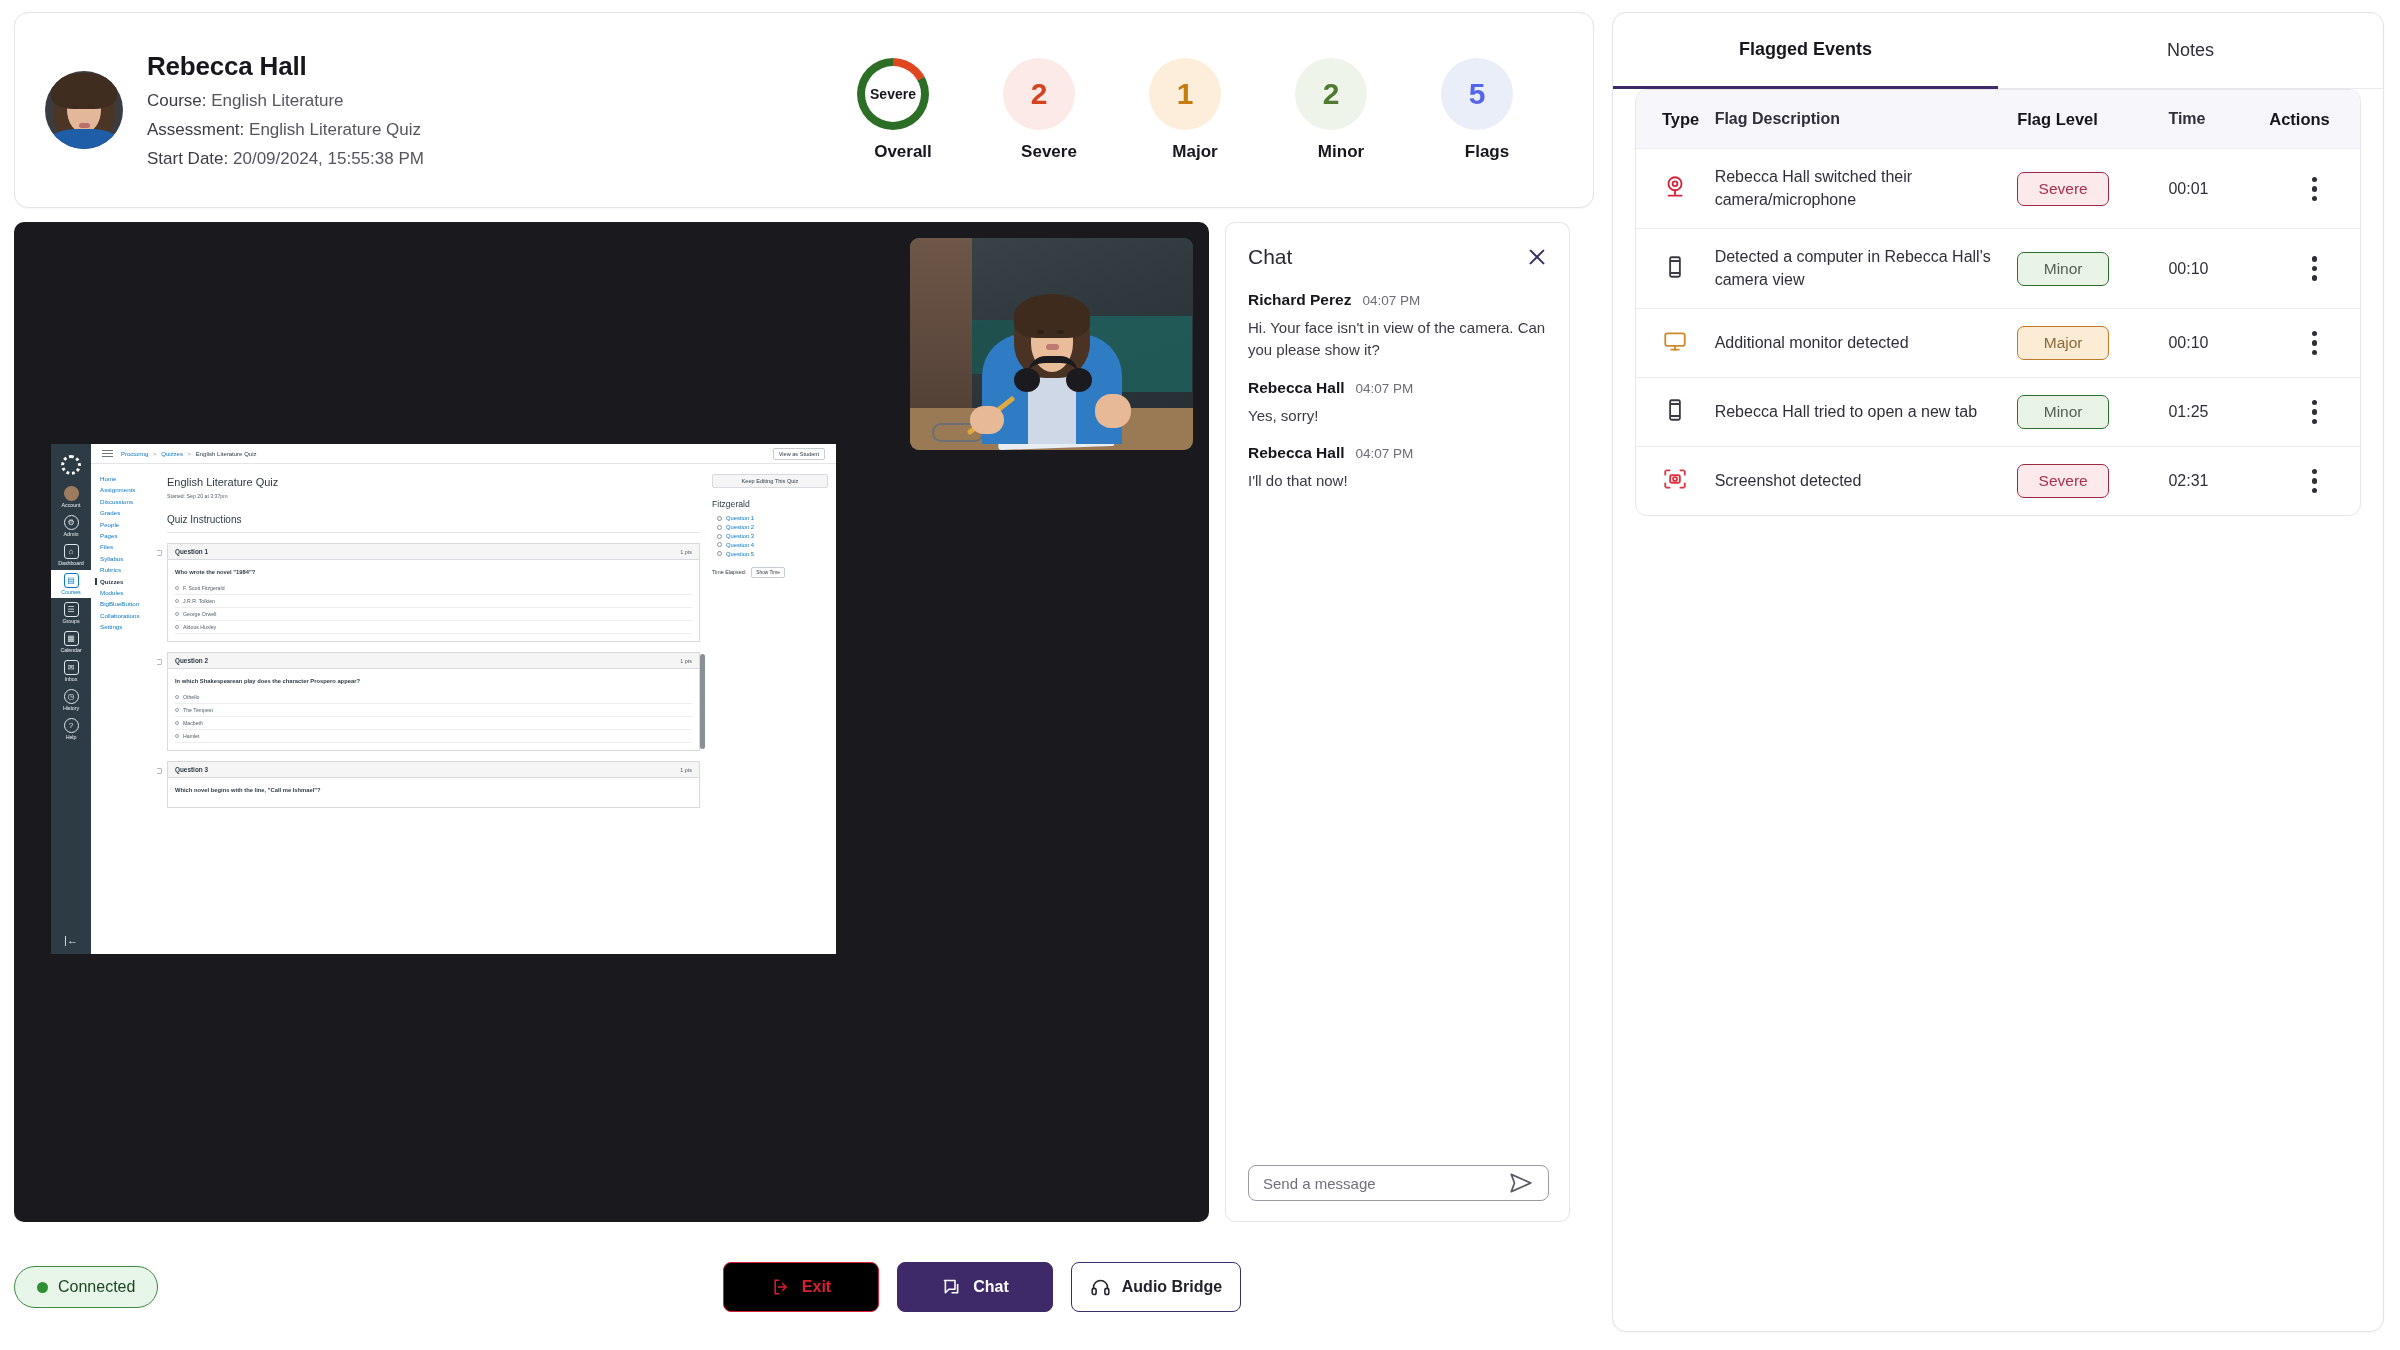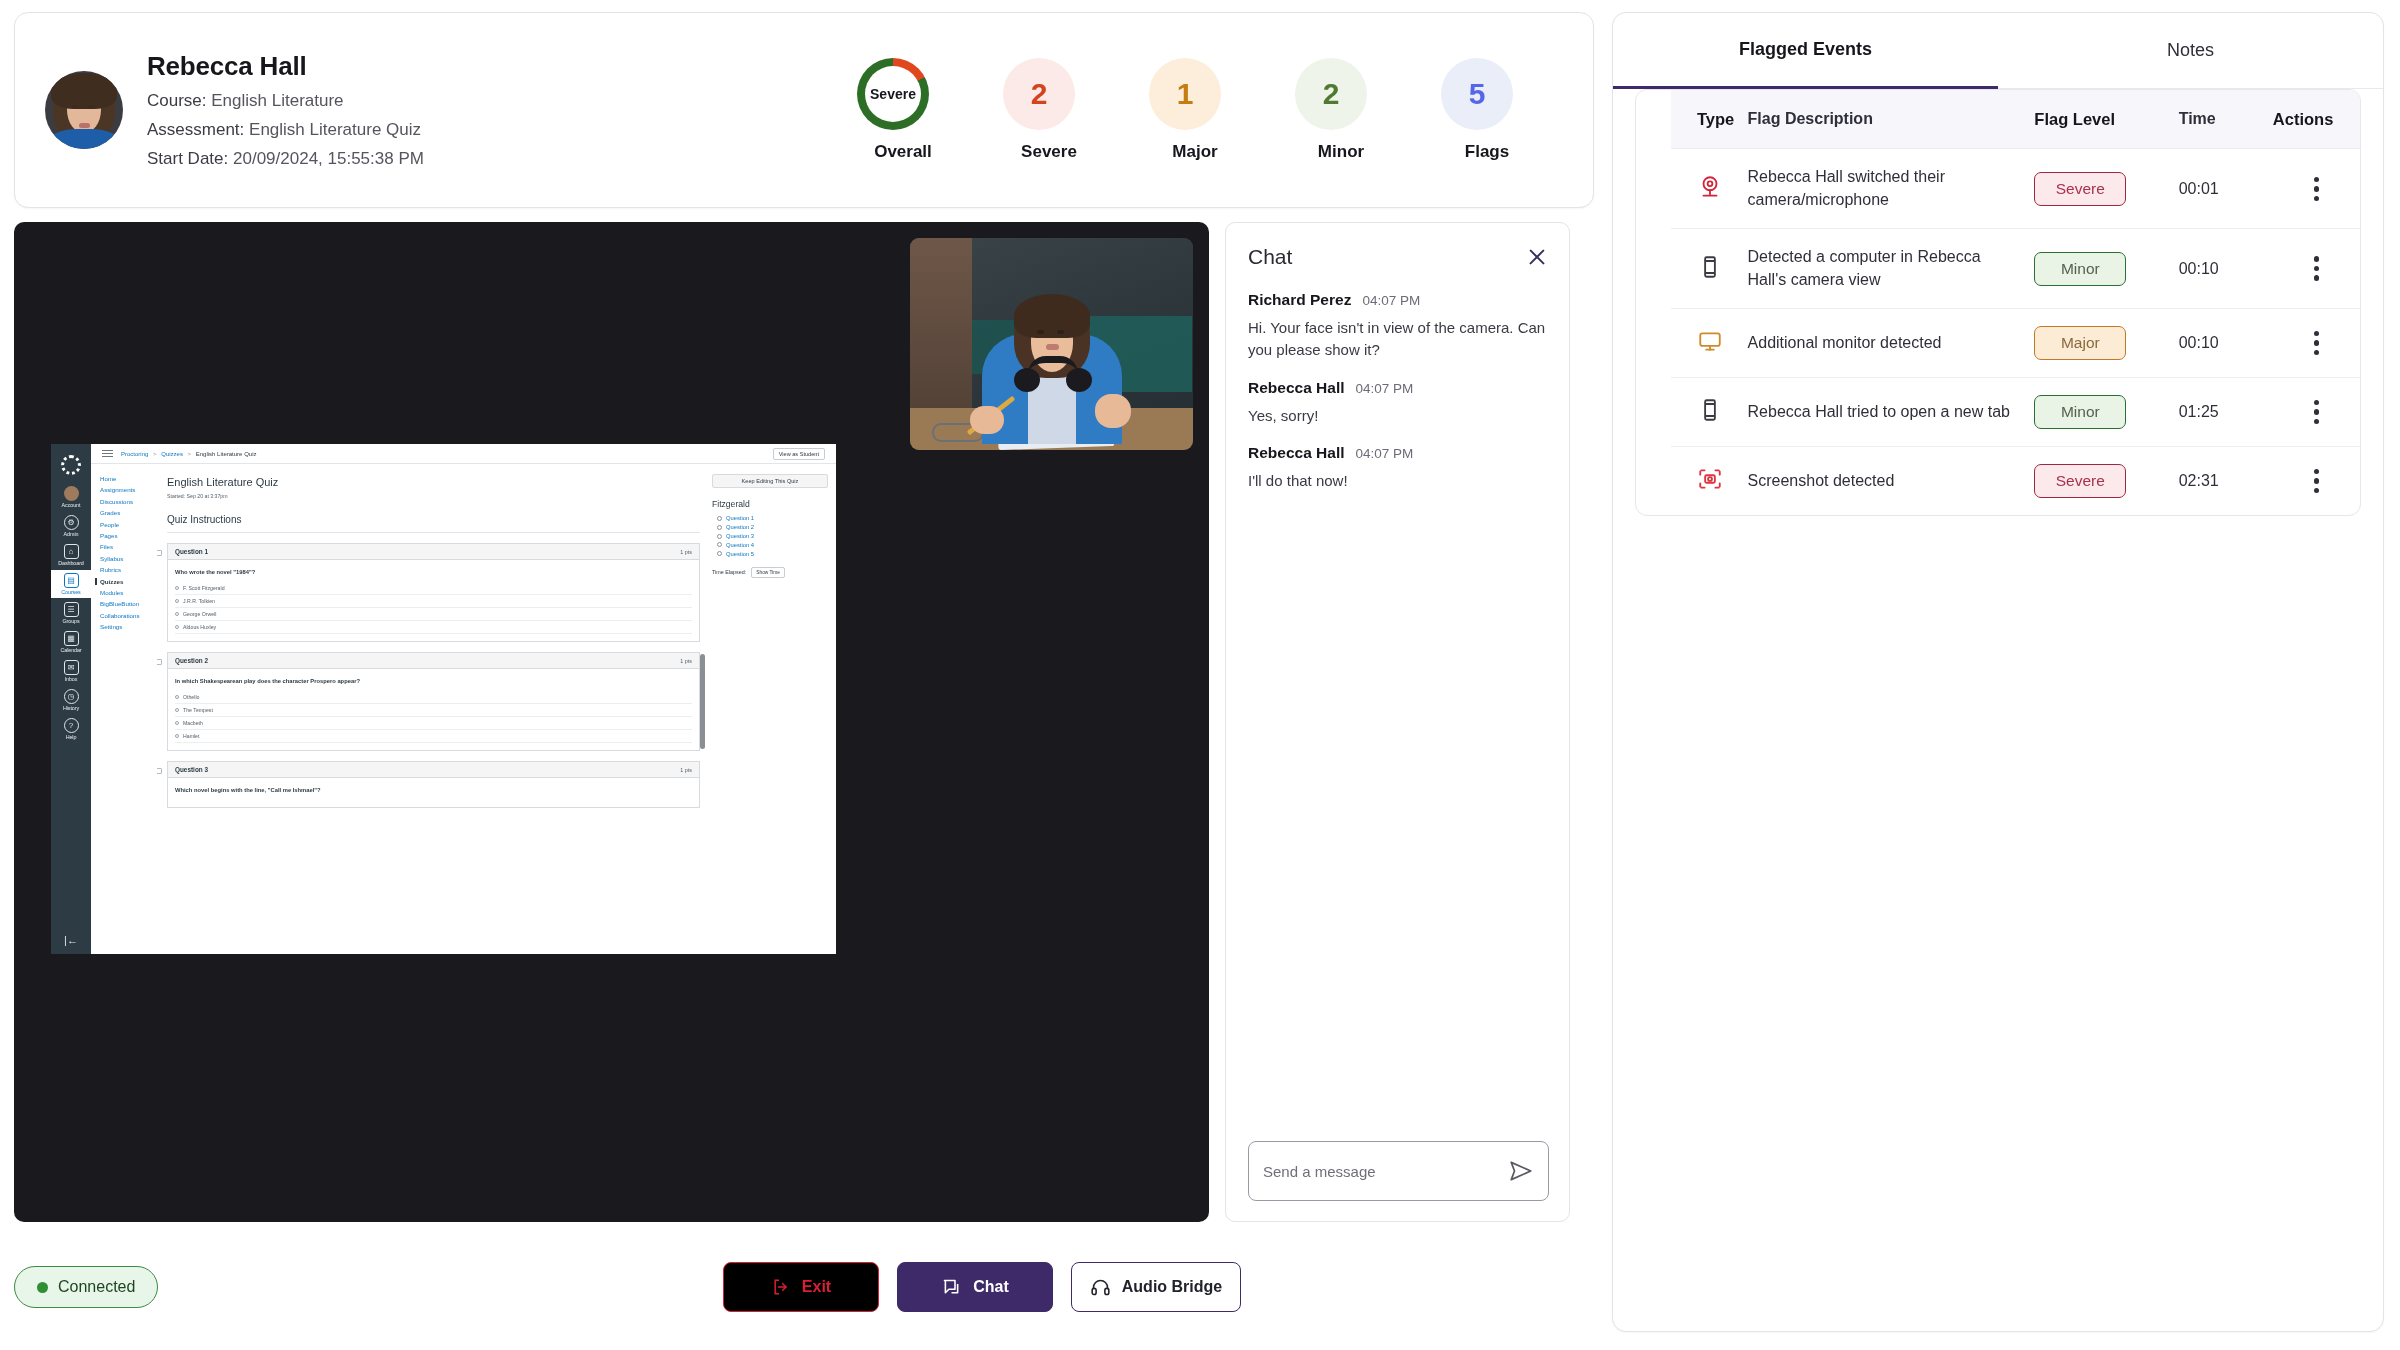--- a/index.html
+++ b/index.html
@@ -137,21 +137,21 @@
   .chat-close { margin-left:auto; width:24px; height:24px; position:relative; cursor:pointer; }
   .chat-close i { position:absolute; left:2px; top:11px; width:20px; height:2.2px; background:#3c2f5e; border-radius:2px; }
   .chat-close i:first-child { transform: rotate(45deg); }
   .chat-close i:last-child { transform: rotate(-45deg); }
   .chat-msgs { margin-top: 22px; flex:1; display:flex; flex-direction:column; gap:4px; overflow:hidden; }
   .msg { margin-bottom: 14px; }
   .msg-top { display:flex; align-items:baseline; gap:11px; }
   .msg-who { font-size:15.5px; font-weight:700; color:#16161d; }
   .msg-time { font-size:13.5px; color:#6c6c78; }
   .msg-text { font-size:15px; color:#3a3a44; line-height:1.45; margin-top:8px; }
-  .chat-input { display:flex; align-items:center; border:1px solid #9a9aa4; border-radius:8px; height:60px; padding:0 14px; gap:8px; }
+  .chat-input { display:flex; align-items:center; border:1px solid #9a9aa4; border-radius:8px; height:36px; padding:0 14px; gap:8px; }
   .chat-input input { flex:1; border:none; outline:none; font-size:15px; color:#3a3a44; font-family:"Liberation Sans", sans-serif; background:transparent; }
   .chat-input input::placeholder { color:#6f6f7a; }
   .send-ic { width:26px; height:26px; }
 
   
   .bottom-bar { margin-top: 22px; display:flex; align-items:center; height: 86px; position:relative; }
   .connected { display:flex; align-items:center; gap:10px; background:#e8f5e9; border:1px solid #3f8a43;
                border-radius:24px; padding:11px 22px; font-size:16px; color:#1d4620; }
   .dot { width:11px; height:11px; border-radius:50%; background:#2f8f34; }
   .ctrl-group { position:absolute; left:50%; transform:translateX(-50%); display:flex; gap:18px; margin-left: 178px; }
@@ -166,21 +166,21 @@
                  display:flex; flex-direction:column; overflow:hidden; box-shadow:0 1px 2px rgba(16,16,40,.04); }
   .tabs { display:flex; height:76px; }
   .tab { flex:1; display:flex; align-items:center; justify-content:center; font-size:18px; color:#2f2f3a; cursor:pointer;
          border-bottom:1px solid #e8e8ee; }
   .tab.active { font-weight:700; color:#16161d; border-bottom:3px solid #3e2a69; }
   .filters { display:flex; gap:14px; padding:20px 22px 16px 22px; }
   .filter { display:flex; align-items:center; gap:12px; border:1px solid #86868f; border-radius:7px;
             height:42px; padding:0 14px; font-size:16px; color:#2f2f3a; cursor:pointer; }
   .chev { width:0; height:0; border-left:6px solid transparent; border-right:6px solid transparent; border-top:7px solid #2f2f3a; }
 
-  .table-card { margin: 0 22px; border:1px solid #e6e6ec; border-radius:12px; overflow:hidden;padding-left:35px; }
+  .table-card { margin: 0 22px; border:1px solid #e6e6ec; border-radius:12px; overflow:hidden; }
   table { width:100%; border-collapse:collapse; }
   thead th { background:#f7f6fb; font-size:16.5px; font-weight:700; color:#16161d; text-align:left;
              padding:18px 0; border-bottom:1px solid #ececf2; }
   tbody td { padding:17px 0; border-bottom:1px solid #ececf2; vertical-align:middle; }
   tbody tr:last-child td { border-bottom:none;margin-top:20px; }
   .c-type { width:78px; padding-left:26px !important; }
   .c-desc { width:300px; font-size:16px; color:#2f2f3a; line-height:1.4; padding-right:22px !important; }
   .c-level { width:150px; }
   .c-time { width:100px; font-size:16px; color:#2f2f3a; }
   .c-act { width:90px; }

